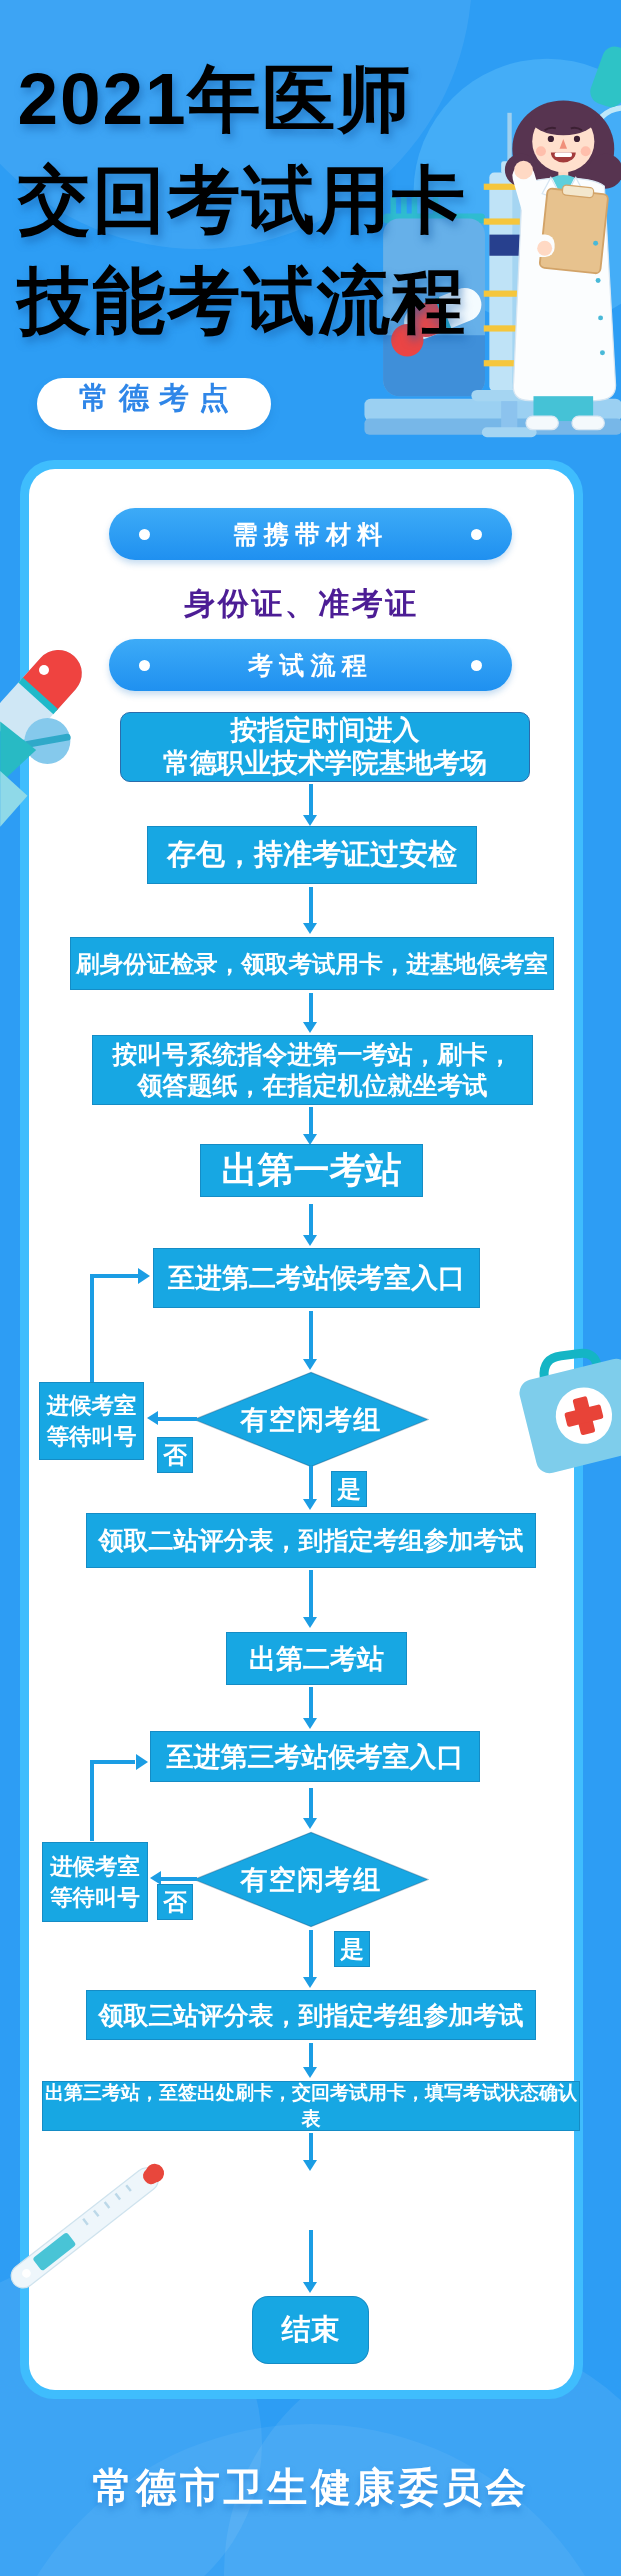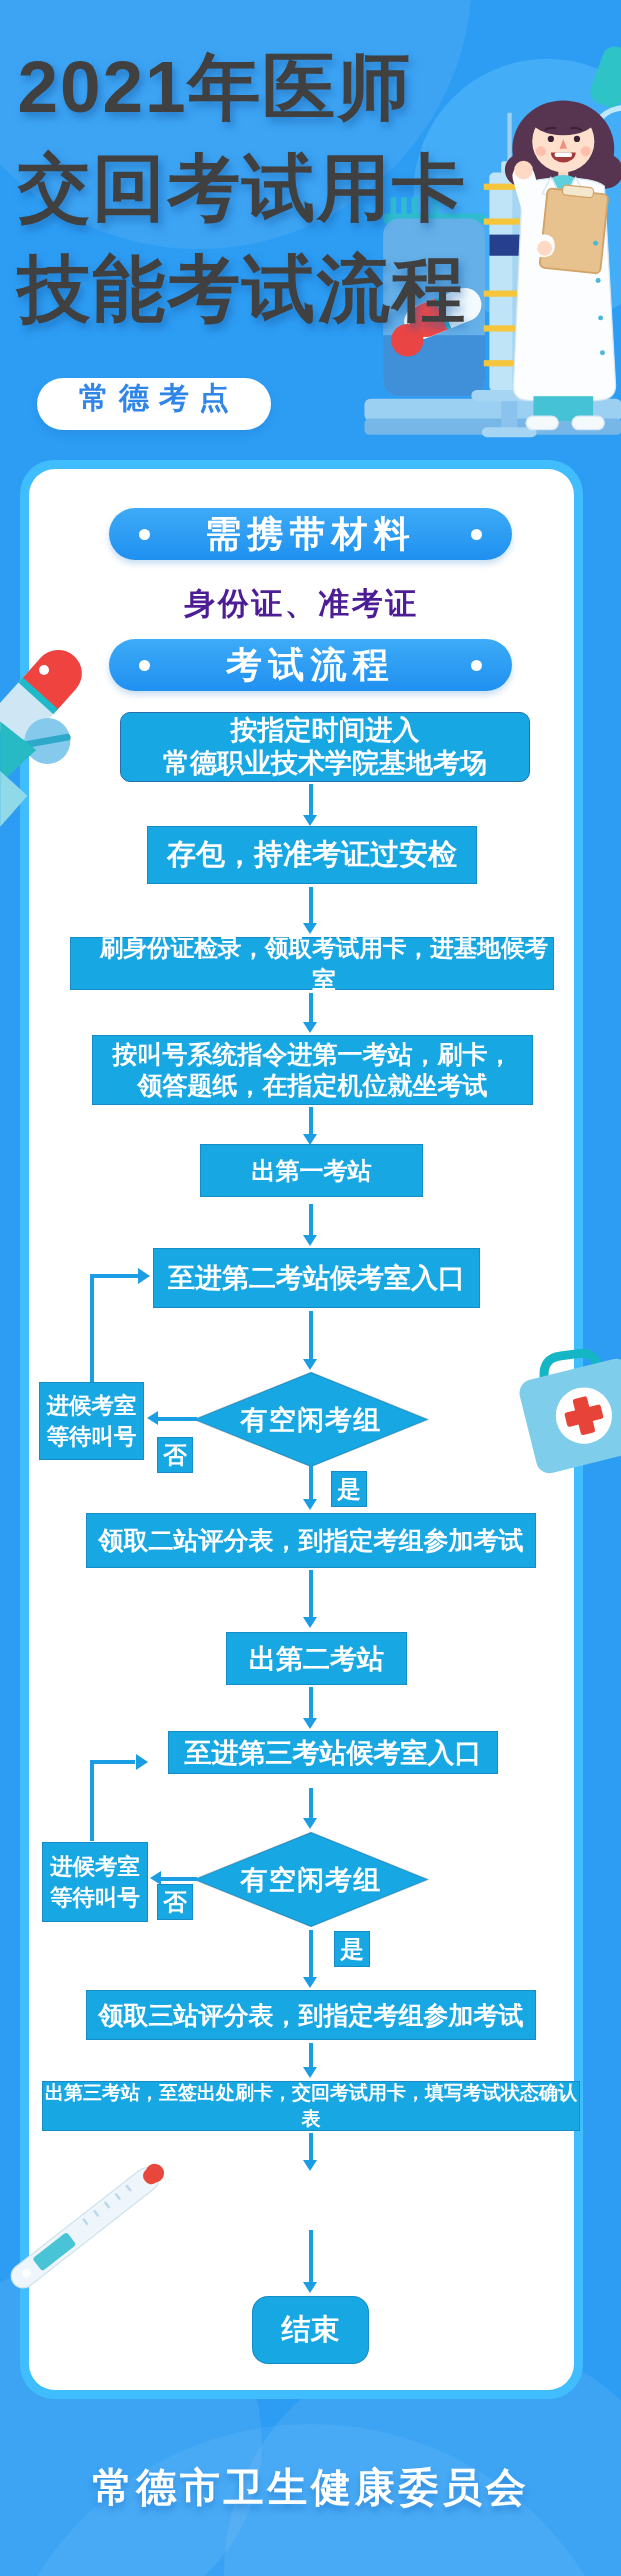--- a/index.html
+++ b/index.html
@@ -5,22 +5,22 @@
   html,body{margin:0;padding:0;}
   #page{
     position:relative;width:622px;height:2576px;overflow:hidden;
     background:#2d9df4;
     font-family:"Liberation Sans","DejaVu Sans",sans-serif;
   }
   .abs{position:absolute;}
   .blob{position:absolute;border-radius:50%;background:rgba(255,255,255,.08);}
   
   .title{
-    position:absolute;left:17.4px;top:36px;width:510px;
-    color:#404040;font-weight:900;font-size:73px;line-height:101px;
+    position:absolute;left:17.4px;top:48px;width:510px;
+    color:#000000;font-weight:900;font-size:73px;line-height:101px;
     letter-spacing:1.9px;
     text-shadow:3.1px 5px 8.7px rgba(22,94,170,.55);
   }
   
   .badge{
     position:absolute;left:37px;top:378px;width:234px;height:52px;
     background:#ffffff;border-radius:26px;
     display:flex;justify-content:center;
     box-shadow:0 5px 8.7px rgba(25,110,190,.25);
   }
@@ -34,21 +34,21 @@
   }
   .panel{
     position:absolute;left:29px;top:469px;width:545px;height:1921px;
     background:#ffffff;border-radius:26px;
   }
   
   .pillh{
     position:absolute;width:403px;height:52px;left:109px;border-radius:26px;
     background:linear-gradient(180deg,#3dabf7,#1f90f0);
     display:flex;align-items:center;justify-content:center;
-    color:#fff;font-size:36px;font-weight:800;letter-spacing:6.2px;
+    color:#fff;font-size:25px;font-weight:800;letter-spacing:6.2px;
     box-shadow:0 3.7px 6.2px rgba(30,120,200,.25);
   }
   .pillh .dot{
     position:absolute;top:20.5px;width:11.2px;height:11.2px;border-radius:50%;background:#ffffff;
   }
   .pillh .dot.l{left:30px;} .pillh .dot.r{right:30px;}
   .materials-text{
     position:absolute;left:29px;top:583px;width:545px;text-align:center;
     color:#4c1d95;font-size:31px;font-weight:600;letter-spacing:2.5px;
   }
@@ -234,32 +234,32 @@
     <span>按指定时间进入</span>
     <span>常德职业技术学院基地考场</span>
   </div>
   <div class="arr-v" style="left:309px;top:784px;height:31px;"></div>
 
   <div class="fbox" style="left:147px;top:826px;width:330px;height:58px;font-size:29px;">
     <span>存包，持准考证过安检</span>
   </div>
   <div class="arr-v" style="left:309px;top:887px;height:36px;"></div>
 
-  <div class="fbox" style="left:70px;top:937px;width:484px;height:53px;font-size:23.6px;padding-left:24px;">
+  <div class="fbox" style="left:70px;top:937px;width:484px;height:53px;font-size:23.6px;">
     <span>刷身份证检录，领取考试用卡，进基地候考室</span>
   </div>
   <div class="arr-v" style="left:309px;top:993px;height:29px;"></div>
 
   <div class="fbox" style="left:92px;top:1035px;width:441px;height:70px;font-size:25px;line-height:31px;">
     <span>按叫号系统指令进第一考站，刷卡，</span>
     <span>领答题纸，在指定机位就坐考试</span>
   </div>
   <div class="arr-v" style="left:309px;top:1107px;height:27px;"></div>
 
-  <div class="fbox" style="left:200px;top:1144px;width:223px;height:53px;font-size:24px;">
+  <div class="fbox" style="left:200px;top:1144px;width:223px;height:53px;font-size:36px;">
     <span>出第一考站</span>
   </div>
   <div class="arr-v" style="left:309px;top:1204px;height:30.5px;"></div>
 
   <div class="fbox" style="left:153px;top:1248px;width:327px;height:60px;font-size:27px;">
     <span>至进第二考站候考室入口</span>
   </div>
   <div class="arr-v" style="left:309px;top:1311px;height:48px;"></div>
 
   <div class="seg" style="left:90px;top:1274px;width:48px;height:4.4px;"></div>
@@ -288,21 +288,21 @@
   <div class="fbox" style="left:86px;top:1513px;width:450px;height:55px;font-size:25px;">
     <span>领取二站评分表，到指定考组参加考试</span>
   </div>
   <div class="arr-v" style="left:309px;top:1570px;height:47px;"></div>
 
   <div class="fbox" style="left:226px;top:1632px;width:181px;height:53px;font-size:27px;">
     <span>出第二考站</span>
   </div>
   <div class="arr-v" style="left:309px;top:1687px;height:30.5px;"></div>
 
-  <div class="fbox" style="left:150px;top:1731px;width:330px;height:43px;font-size:27px;margin-left:18px;">
+  <div class="fbox" style="left:150px;top:1731px;width:330px;height:51px;font-size:27px;">
     <span>至进第三考站候考室入口</span>
   </div>
   <div class="arr-v" style="left:309px;top:1788px;height:30px;"></div>
 
   <div class="seg" style="left:90px;top:1760px;width:45px;height:4.4px;"></div>
   <div class="head-right" style="left:136px;top:1754px;"></div>
   <div class="seg" style="left:90px;top:1760px;width:4.4px;height:81px;"></div>
 
   <div class="diamond" style="left:193px;top:1831px;">
     <svg width="236" height="97" viewBox="0 0 380 156">

